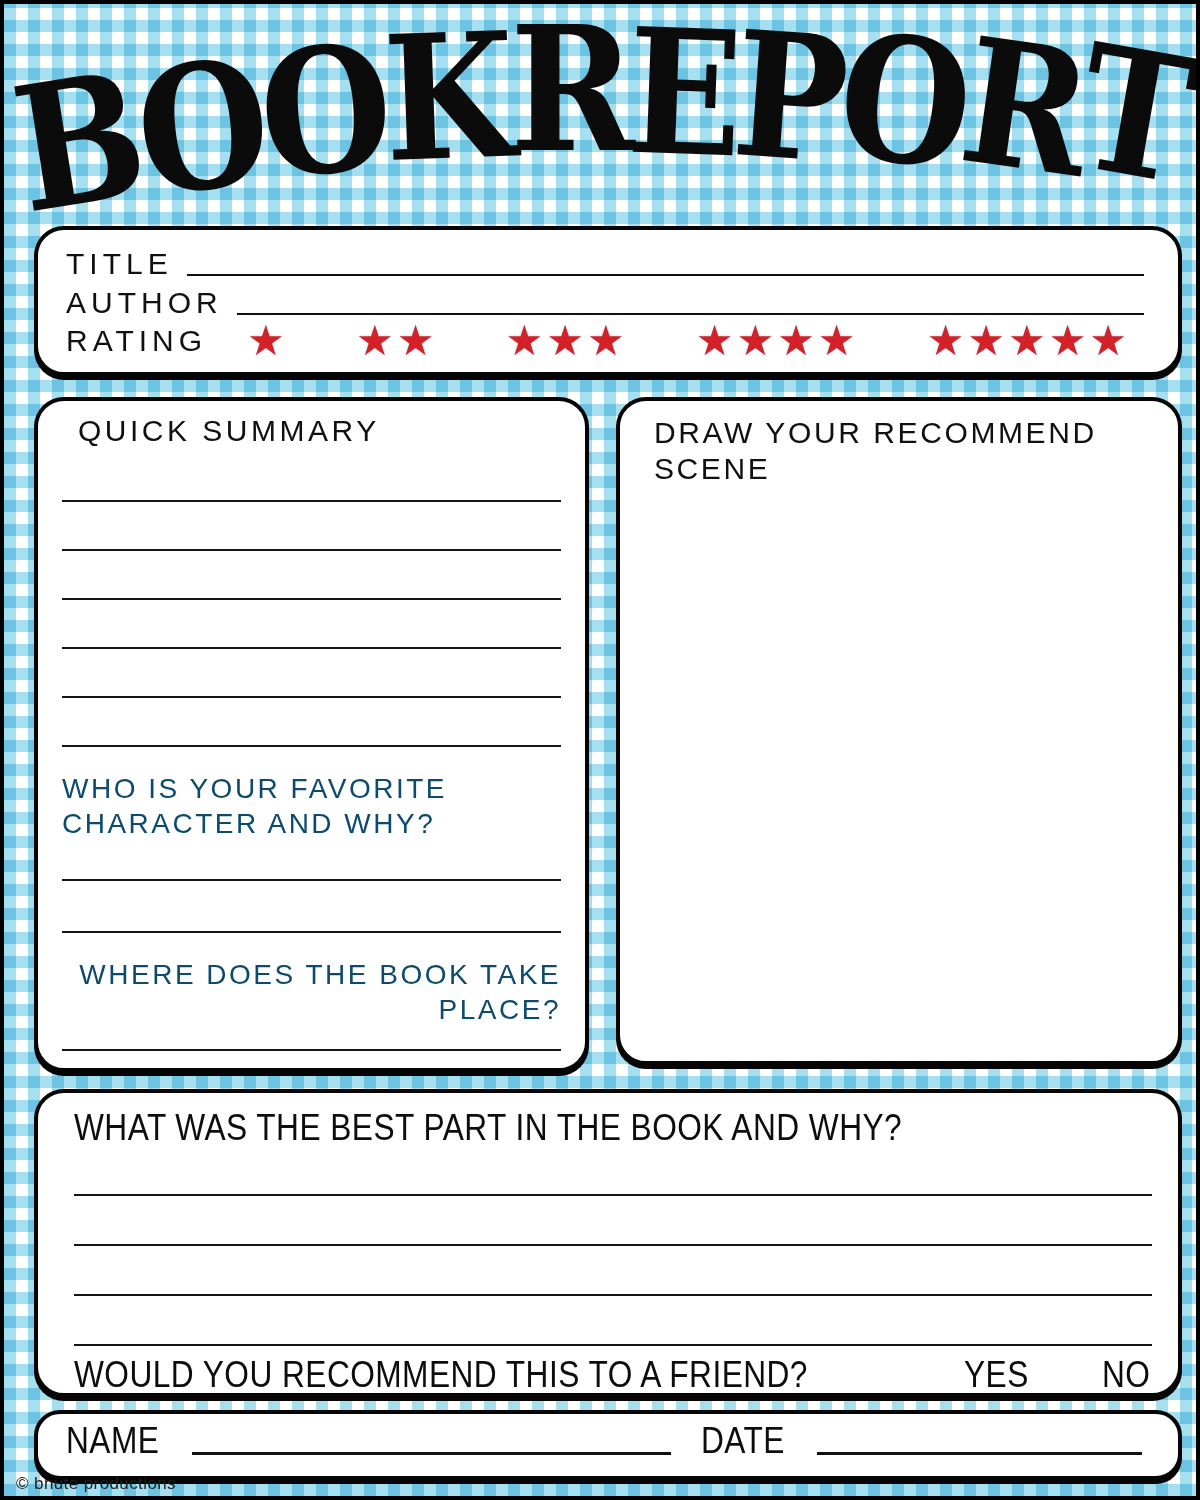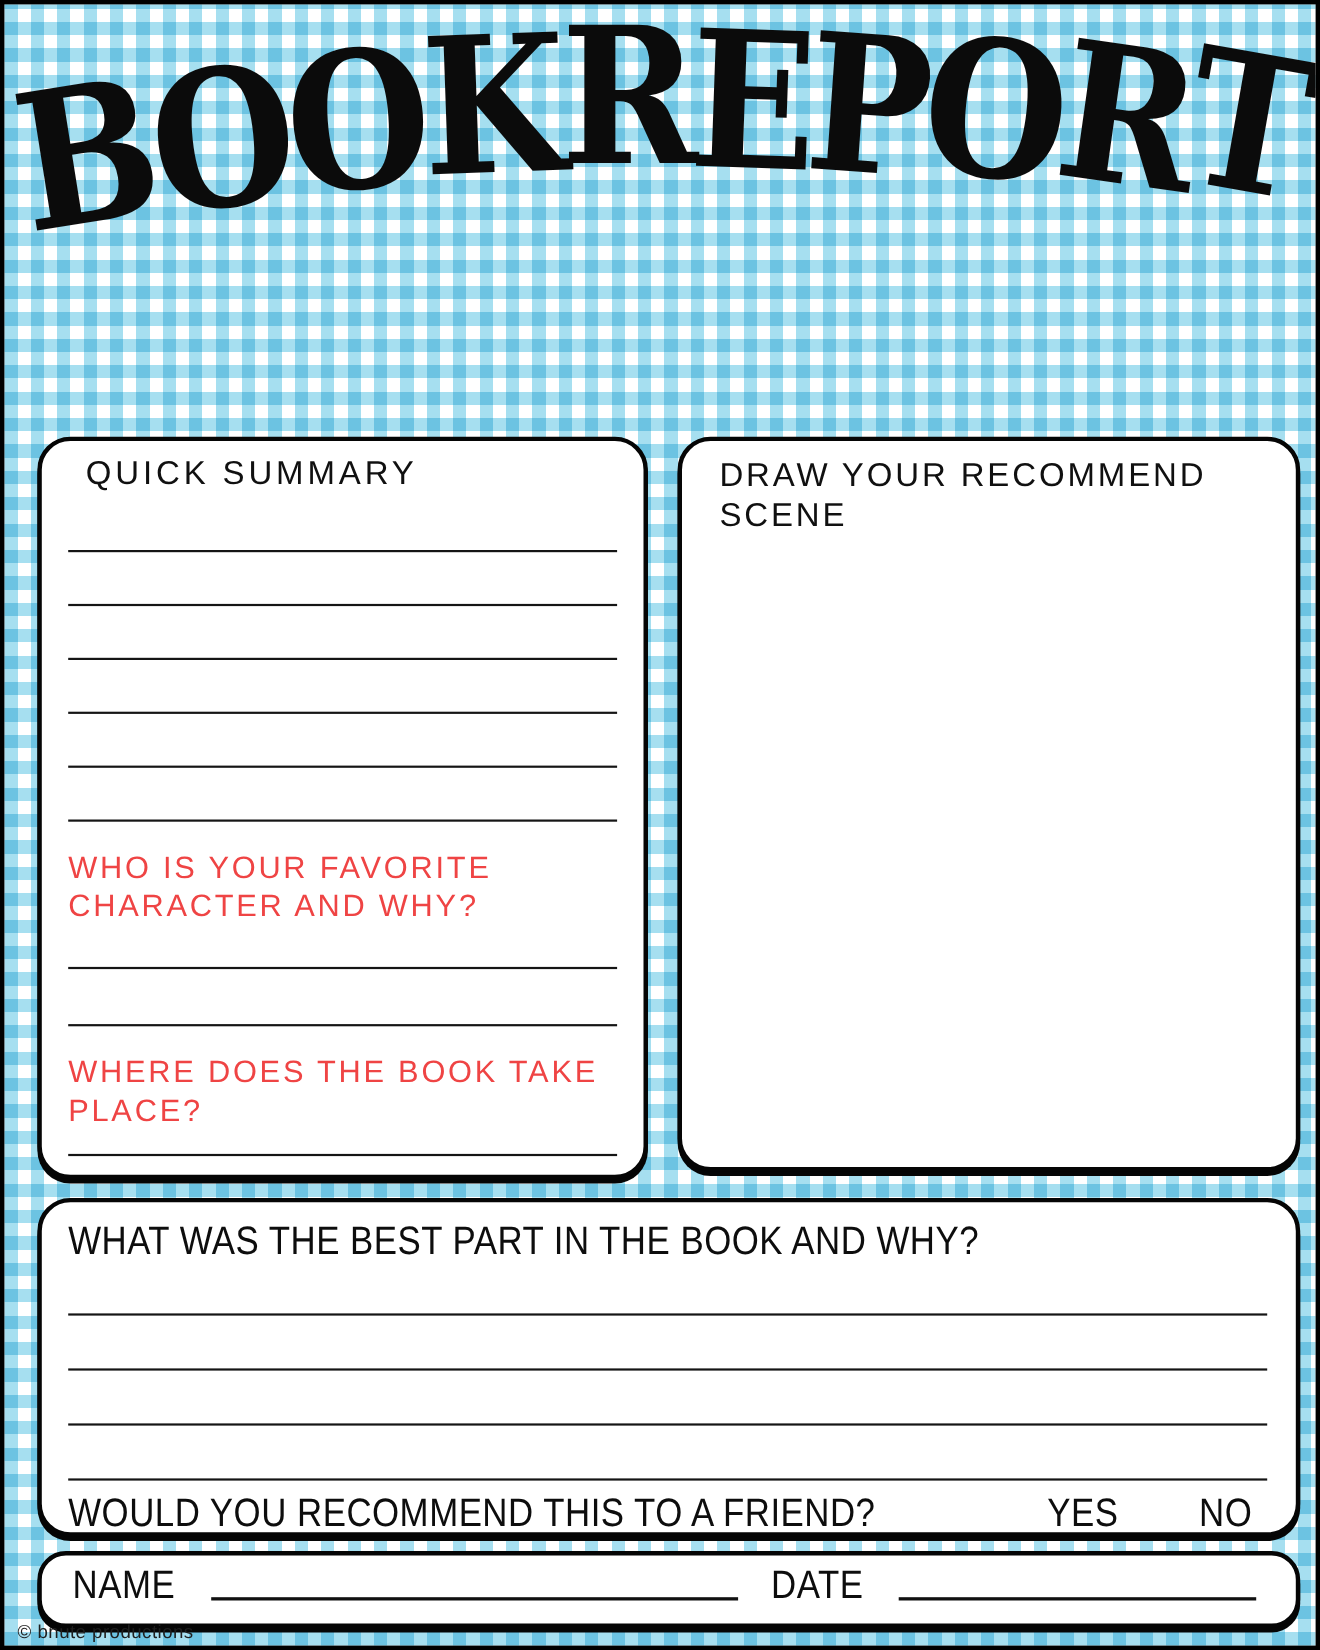--- a/index.html
+++ b/index.html
@@ -43,21 +43,21 @@
     background: #ffffff;
     border: 4px solid #050505;
     border-radius: 30px;
     box-shadow: 0 4px 0 #050505;
   }
 
   h2.wide {
     font-size: 30px; font-weight: 400; letter-spacing: 3.5px;
     color: #101010; line-height: 1.2; margin-left: 16px;
   }
-  .q { font-size: 28px; font-weight: 400; letter-spacing: 2.5px; color:#ef4444; line-height: 1.25; }
+  .q { font-size: 28px; font-weight: 400; letter-spacing: 2.5px; color:#0c4a6e; line-height: 1.25; }
 
   .cond {
     display: inline-block;
     font-size: 36px; font-weight: 400; color: #0d0d0d;
     letter-spacing: 0.5px; white-space: nowrap;
     transform: scaleX(0.88); transform-origin: 0 70%;
   }
 
   
   .info-box {
@@ -89,29 +89,29 @@
   .q1-lines .wline:nth-child(1) { height: 40px; }
   .q1-lines .wline:nth-child(2) { height: 52px; }
   .q2-lines .wline { height: 24px; }
   .best-lines .wline:nth-child(1) { height: 45px; }
   .best-lines .wline:nth-child(n+2) { height: 50px; }
 
   
   .summary-box { left: 30px; top: 393px; width: 555px; height: 675px; padding: 12px 24px 0 24px; }
   .summary-lines { margin-top: 4px; }
   .q1 { margin-top: 24px; }
-  .q2 { margin-top: 24px; }
+  .q2 { margin-top: 24px; text-align: right; }
 
   
   .draw-box { left: 612px; top: 393px; width: 566px; height: 668px; padding: 14px 18px; }
   .draw-box h2.wide { letter-spacing: 2.6px; }
   .draw-area { position:absolute; left:8px; top:60px; right:8px; bottom:8px; border-radius: 24px; cursor: crosshair; }
 
   
-  .best-box { left: 30px; top: 1085px; width: 1148px; height: 308px; padding: 14px 26px 0 24px; }
+  .best-box { left: 30px; top: 1085px; width: 1148px; height: 308px; padding: 14px 26px 0 36px; }
   .best-lines { margin-top: 2px; }
   .rec-row { display: flex; align-items: center; margin-top: 8px; }
   .rec-yes { margin-left: 56px; cursor: pointer; }
   .rec-no  { margin-left: 64px; cursor: pointer; }
 
   
   .nd-box {
     left: 30px; top: 1406px; width: 1148px; height: 70px;
     border-radius: 26px;
     display: flex; align-items: flex-end;
@@ -139,20 +139,40 @@
       <span class="tl" style="transform: translateY(-44px) rotate(-2deg) scale(1, 1.15);">K</span>
       <span class="tspacer"></span>
       <span class="tl" style="transform: translateY(-52px) rotate(0deg) scale(1, 1.15);">R</span>
       <span class="tl" style="transform: translateY(-48px) rotate(2deg) scale(1, 1.15);">E</span>
       <span class="tl" style="transform: translateY(-44px) rotate(4deg) scale(1, 1.15);">P</span>
       <span class="tl" style="transform: translateY(-40px) rotate(6deg) scale(1, 1.15);">O</span>
       <span class="tl" style="transform: translateY(-34px) rotate(8deg) scale(1, 1.15);">R</span>
       <span class="tl" style="transform: translateY(-28px) rotate(10deg) scale(1, 1.15);">T</span>
     </header>
 
+  <section class="box info-box">
+    <div class="field-row">
+      <span class="lbl">TITLE</span>
+      <span class="fline"></span>
+    </div>
+    <div class="field-row">
+      <span class="lbl">AUTHOR</span>
+      <span class="fline"></span>
+    </div>
+    <div class="rating-row">
+      <span class="lbl">RATING</span>
+      <div class="rating-stars" id="ratingStars">
+          <span class="star-group">★</span>
+          <span class="star-group">★★</span>
+          <span class="star-group">★★★</span>
+          <span class="star-group">★★★★</span>
+          <span class="star-group">★★★★★</span>
+        </div>
+    </div>
+  </section>
 
   <section class="box summary-box">
     <h2 class="wide">QUICK SUMMARY</h2>
     <div class="lines summary-lines">
         <div class="wline"></div>
         <div class="wline"></div>
         <div class="wline"></div>
         <div class="wline"></div>
         <div class="wline"></div>
         <div class="wline"></div>

